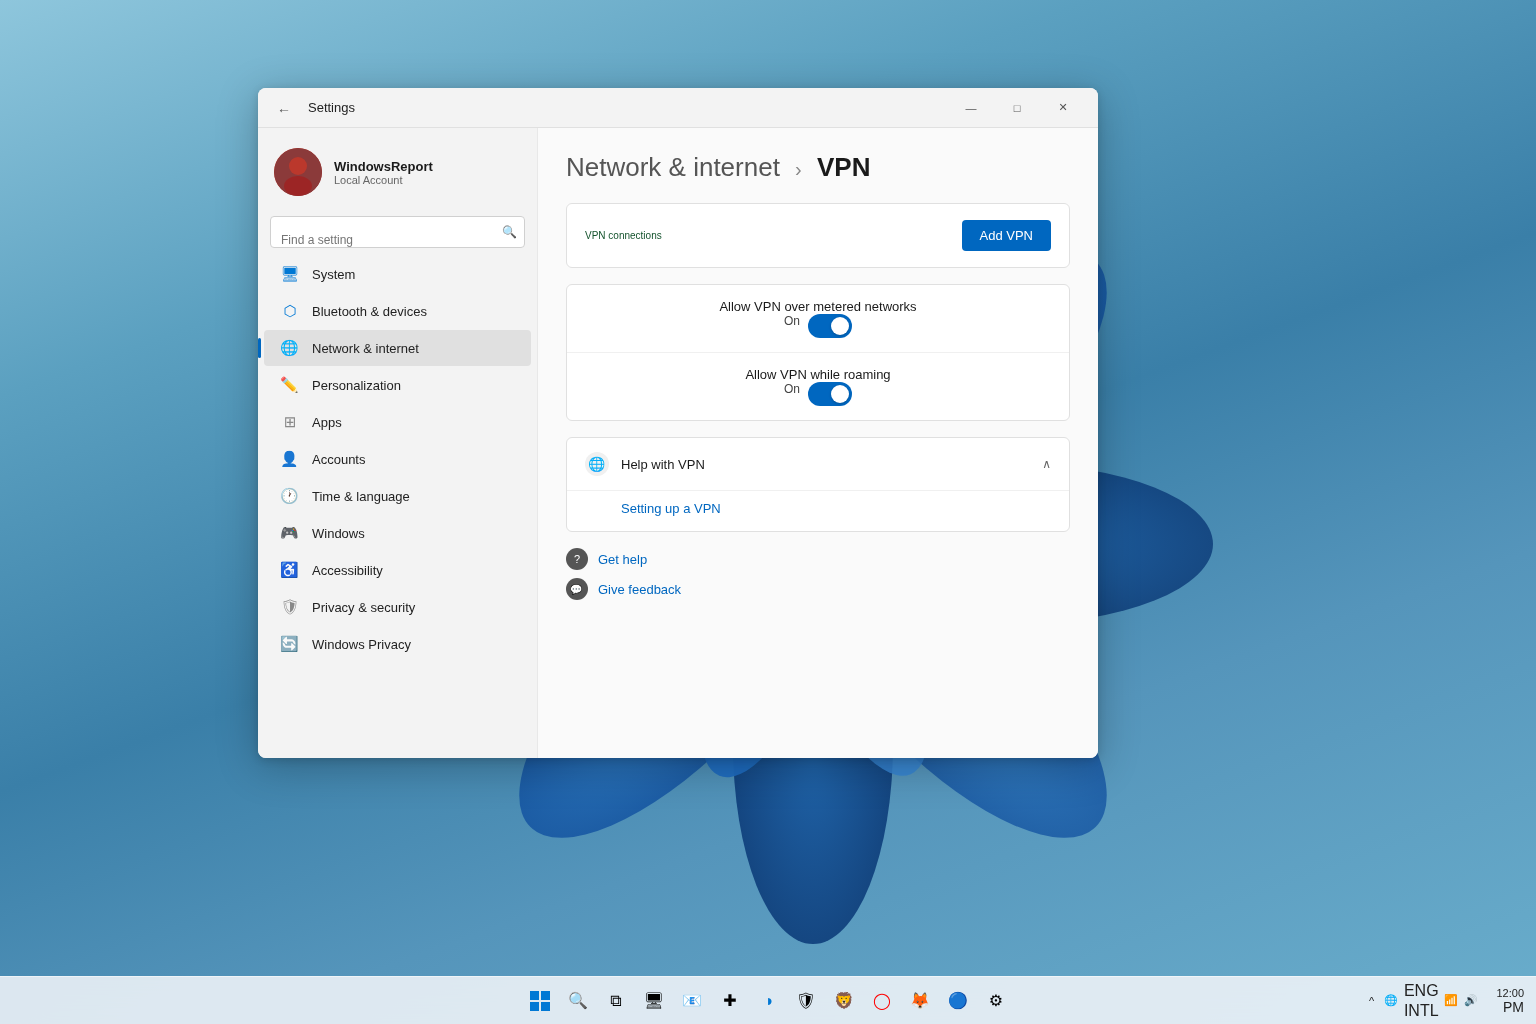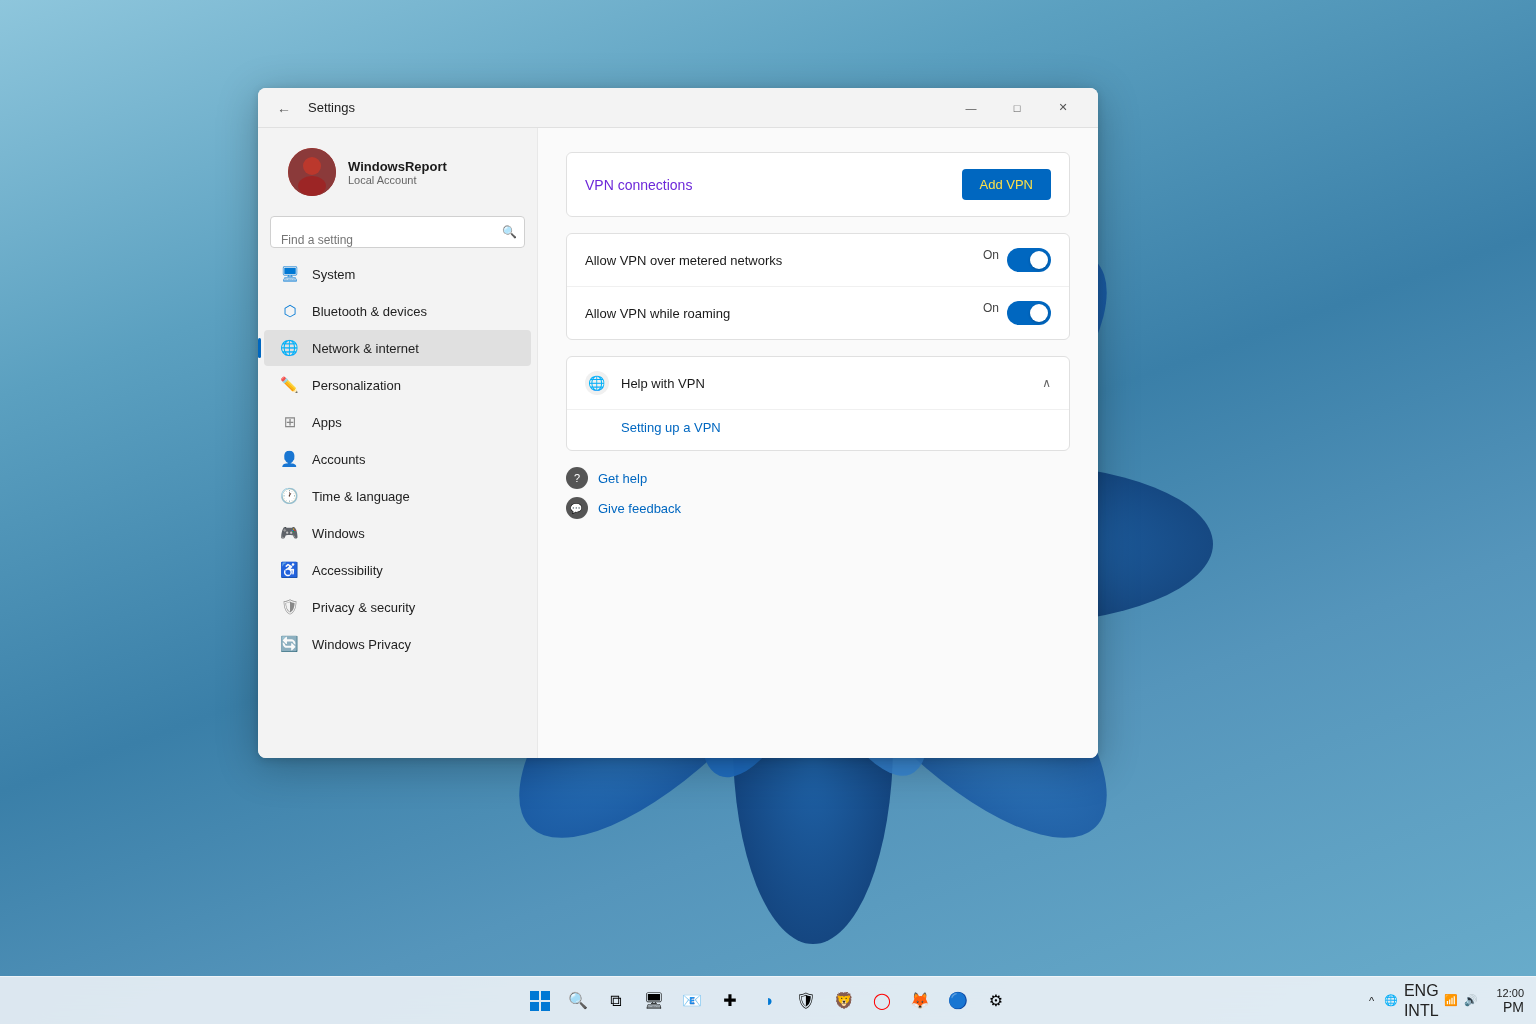--- a/index.html
+++ b/index.html
@@ -166,21 +166,20 @@
       overflow-y: auto;
       flex-shrink: 0;
       border-right: 1px solid #e8e8e8;
     }
 
     .user-profile {
       display: flex;
       align-items: center;
       gap: 12px;
       padding: 12px 16px 16px;
-      margin-left: 14px;
     }
 
     .avatar {
       width: 48px;
       height: 48px;
       border-radius: 50%;
       background: linear-gradient(135deg, #c0392b, #8b1a1a);
       overflow: hidden;
       display: flex;
       align-items: center;
@@ -308,27 +307,27 @@
     }
 
     .vpn-connections-row {
       display: flex;
       align-items: center;
       justify-content: space-between;
       padding: 16px 18px;
     }
 
     .vpn-connections-label {
-      font-size: 14px;
-      color: #6d28d9;
+      font-size: 10px;
+      color: #14532d;
     }
 
     .add-vpn-btn {
       background: #0067c0;
-      color: #fde047;
+      color: #ffffff;
       border: none;
       border-radius: 4px;
       padding: 8px 18px;
       font-size: 13px;
       cursor: pointer;
       font-weight: 500;
     }
 
     
     .section-title {
@@ -346,20 +345,21 @@
       margin-bottom: 16px;
       overflow: hidden;
     }
 
     .settings-row {
       display: flex;
       align-items: center;
       justify-content: space-between;
       padding: 14px 18px;
       border-bottom: 1px solid #f0f0f0;
+      flex-direction: column;
     }
     .settings-row:last-child { border-bottom: none; }
 
     .settings-row-label {
       font-size: 13px;
       color: #1a1a1a;
     }
 
     .toggle-wrapper {
       display: flex;
@@ -612,20 +612,25 @@
         </div>
         <div class="nav-item">
           <span class="nav-icon" style="color:#0067c0">🔄</span>
           <span>Windows Privacy</span>
         </div>
       </div>
     </div>
 
     <div class="content">
 
+      <div class="page-header">
+        <span class="breadcrumb-parent">Network &amp; internet</span>
+        <span class="breadcrumb-sep">›</span>
+        <span class="breadcrumb-current">VPN</span>
+      </div>
 
       <div class="vpn-card">
         <div class="vpn-connections-row">
           <span class="vpn-connections-label">VPN connections</span>
           <button class="add-vpn-btn">Add VPN</button>
         </div>
       </div>
 
 
       <div class="settings-card">

